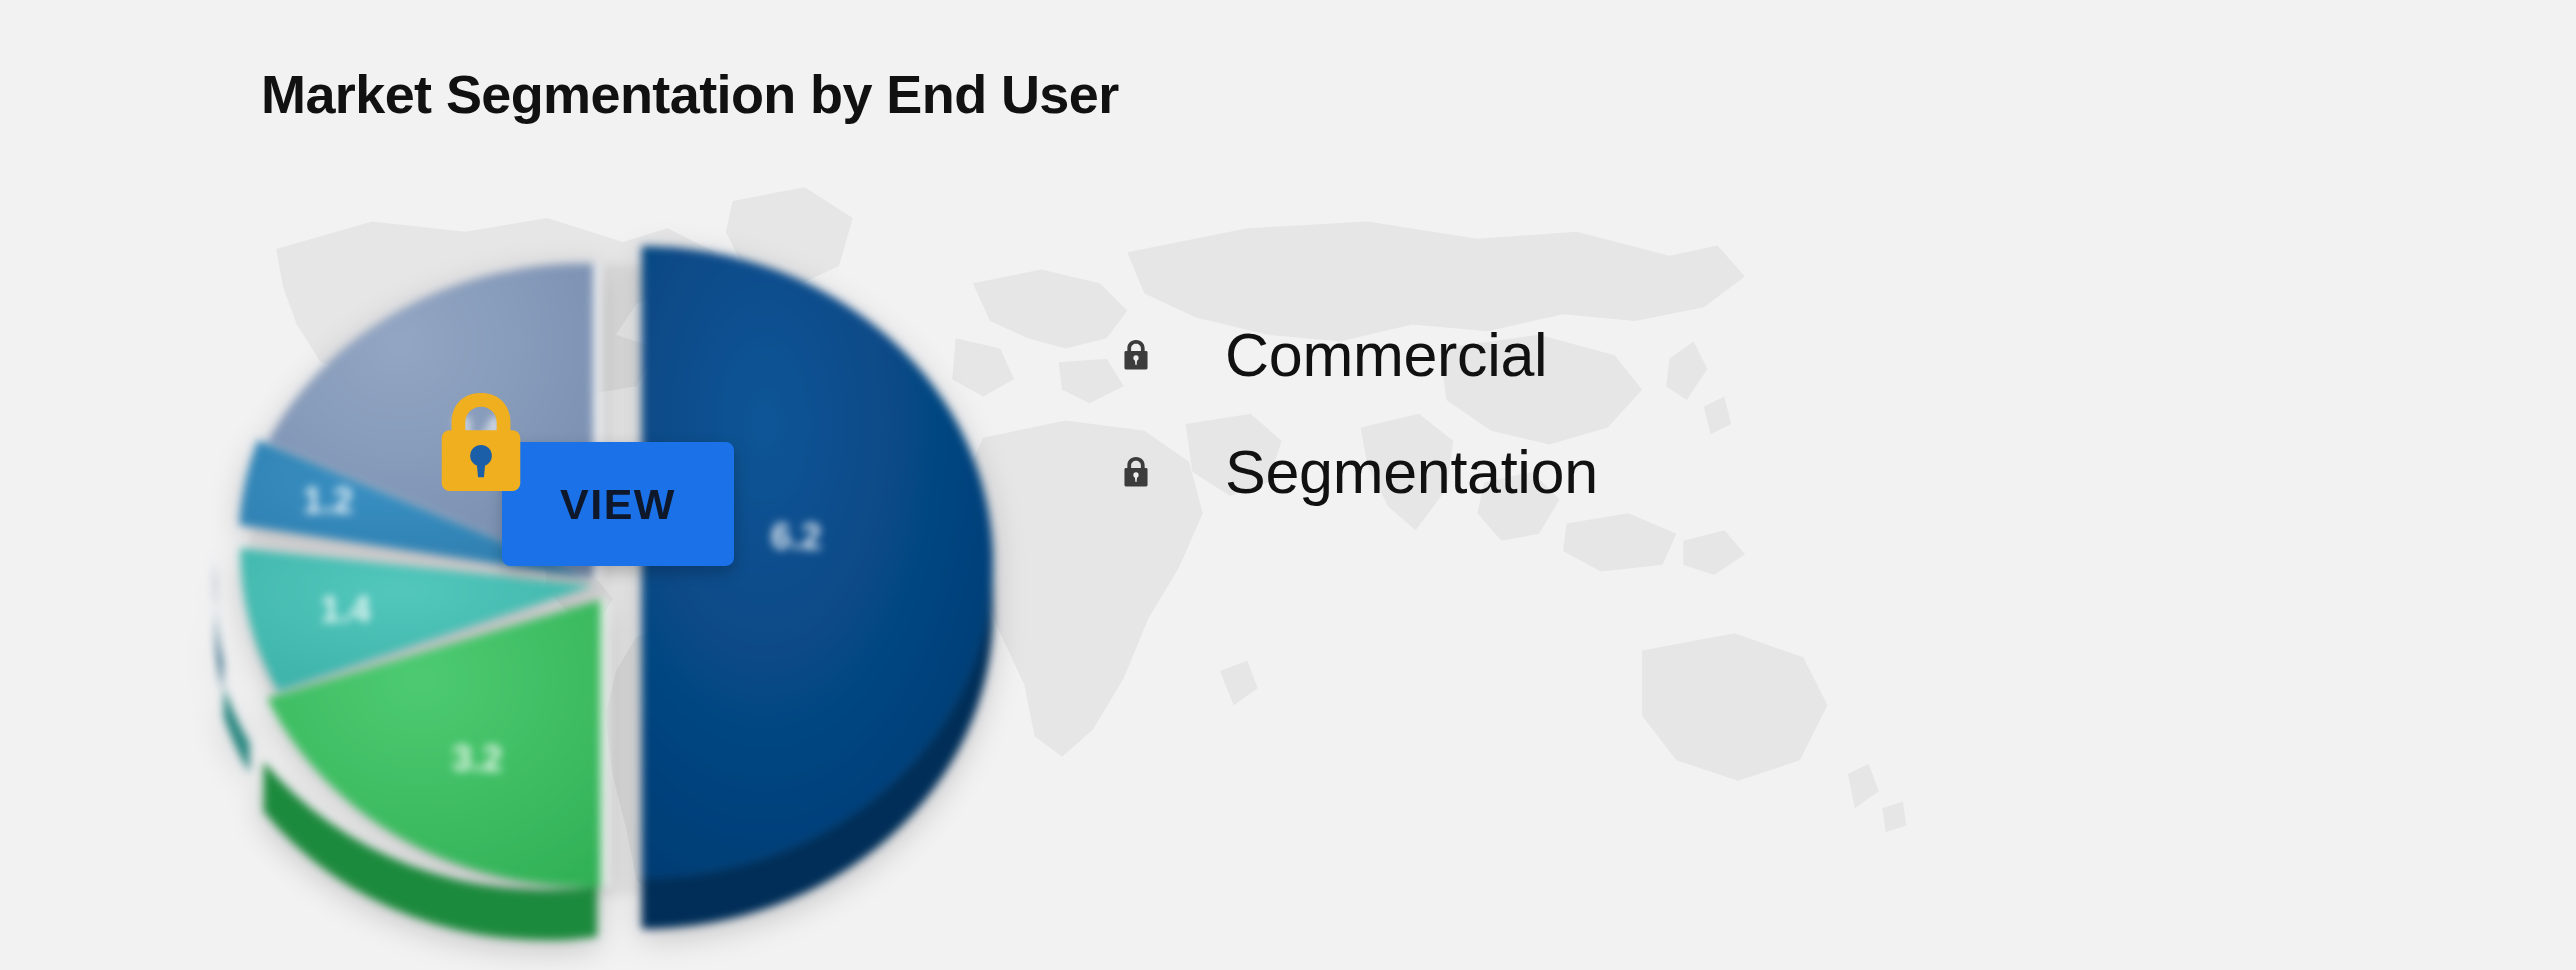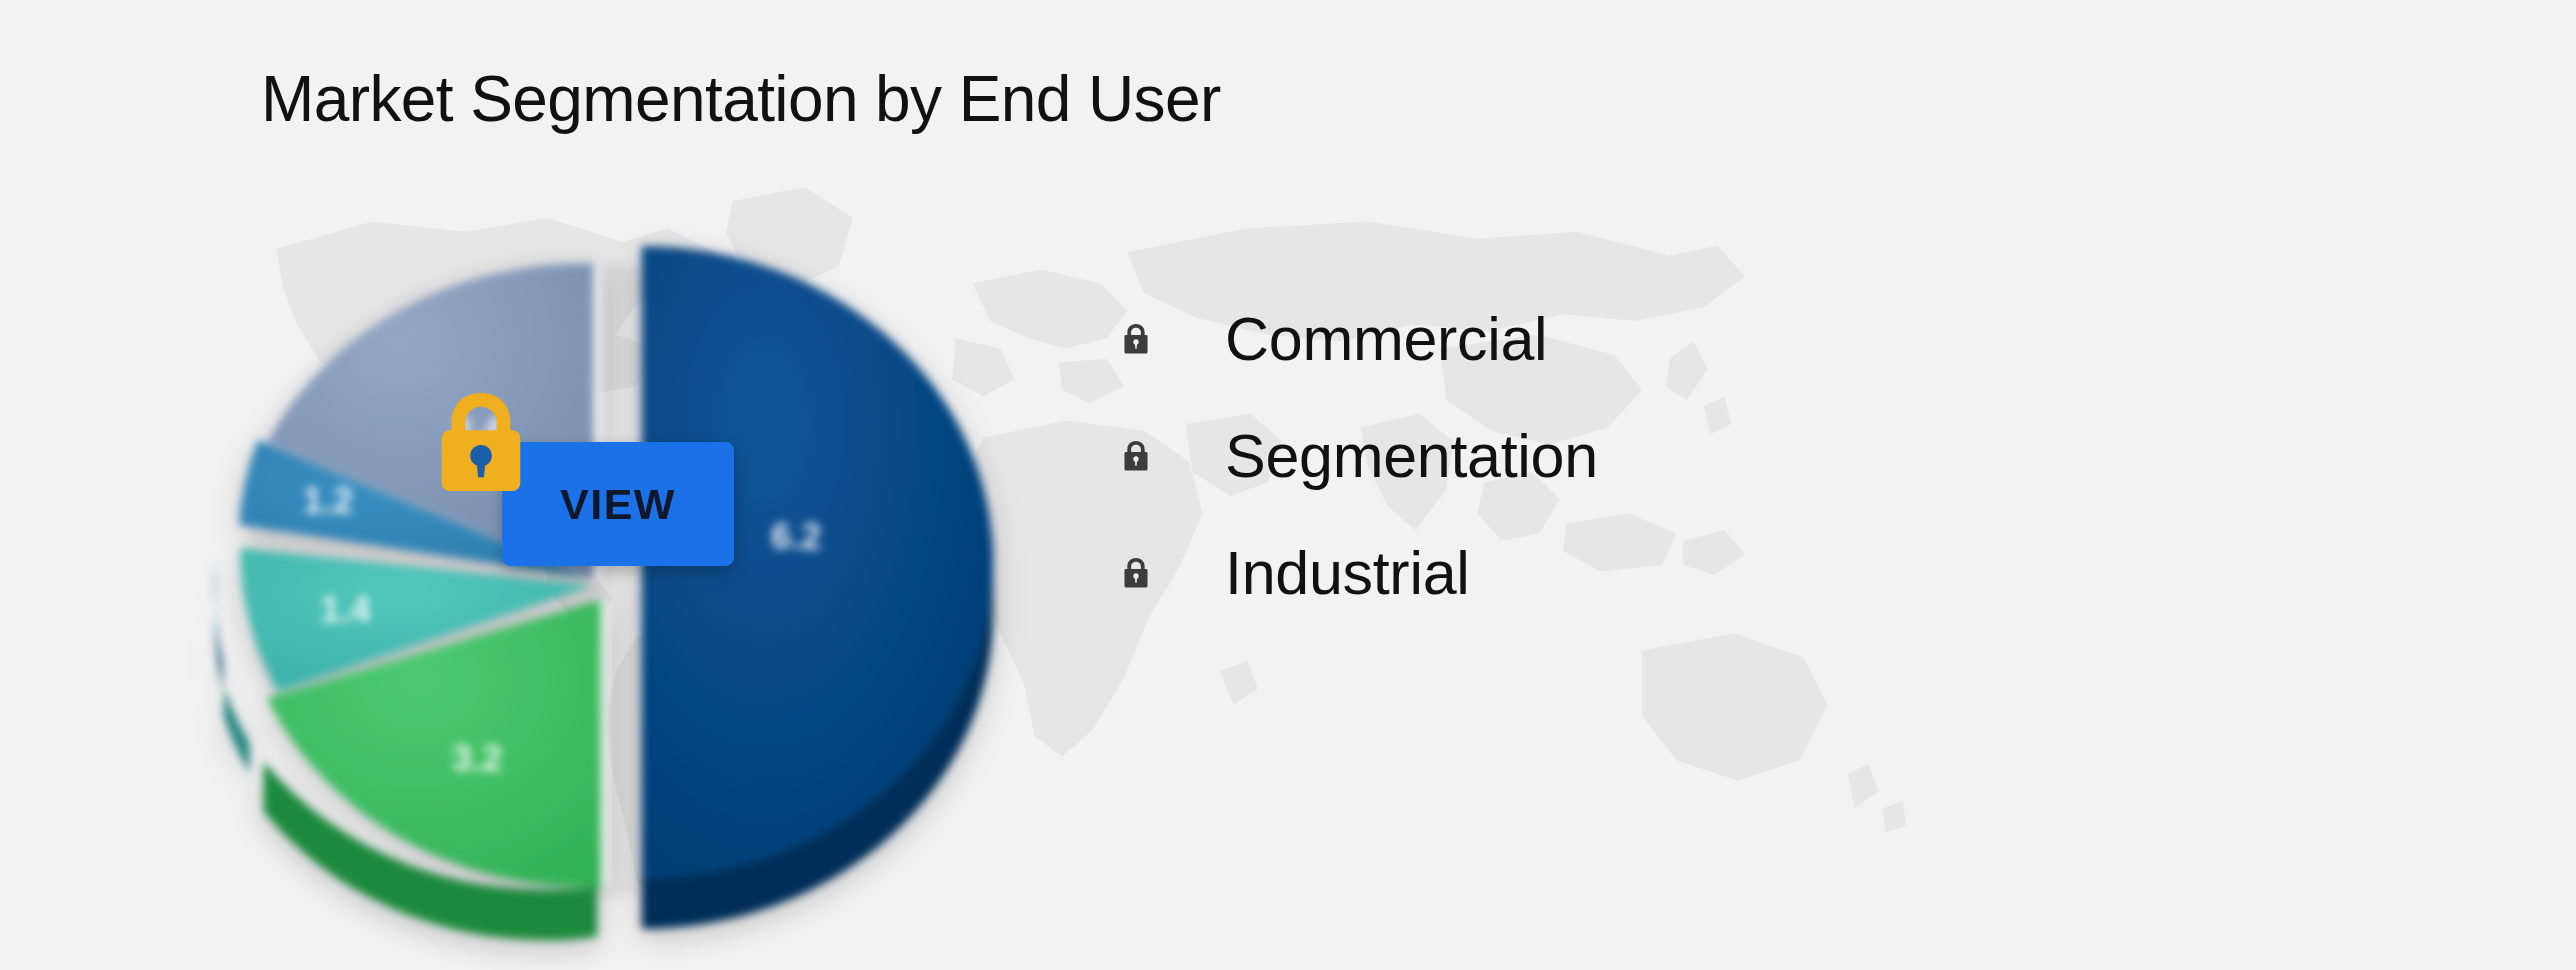--- a/index.html
+++ b/index.html
@@ -29,22 +29,22 @@
     opacity: 1;
     pointer-events: none;
   }
   #world-map svg { width:100%; height:100%; display:block; }
 
   
   #chart-title {
     position: absolute;
     left: 261px;
     top: 64px;
-    font-size: 64px;
-    font-weight: 400;
+    font-size: 54px;
+    font-weight: 700;
     color: #111111;
     letter-spacing: -0.6px;
     line-height: 1.12;
     white-space: nowrap;
     font-family: "Liberation Sans", sans-serif;
   }
 
   
   #pie-wrap {
     position: absolute;
@@ -99,21 +99,21 @@
     top: -55px;
     width: 100px;
     height: 108px;
   }
   #lock-badge svg { width:100%; height:100%; display:block; }
 
   
   #legend {
     position: absolute;
     left: 1121px;
-    top: 280px;
+    top: 296px;
     width: 761px;
   }
   .legend-row {
     display: flex;
     align-items: center;
     height: 117px;
   }
   .legend-lock {
     width: 30px;
     height: 33px;
@@ -289,30 +289,17 @@
                    C17.5 13.2 21.2 9.5 26 9.5 C30.8 9.5 34.5 13.2 34.5 17.5
                    L34.5 24 L41 24 L41 17.5 C41 9.5 35.5 3 26 3 Z" fill="#3c3c3c"></path>
           <rect x="6" y="22" width="40" height="32" rx="2.5" fill="#3c3c3c"></rect>
           <circle cx="26" cy="34" r="4.6" fill="#eeeeee"></circle>
           <path d="M23.8 35 L28.2 35 L27 46 L25 46 Z" fill="#eeeeee"></path>
         </svg>
       </span>
       <span class="legend-label">Segmentation</span>
     </div>
 
-    <div class="legend-row">
-      <span class="legend-lock">
-        <svg viewBox="0 0 52 56" xmlns="http://www.w3.org/2000/svg">
-          <path d="M26 3 C16.5 3 11 9.5 11 17.5 L11 24 L17.5 24 L17.5 17.5
-                   C17.5 13.2 21.2 9.5 26 9.5 C30.8 9.5 34.5 13.2 34.5 17.5
-                   L34.5 24 L41 24 L41 17.5 C41 9.5 35.5 3 26 3 Z" fill="#3c3c3c"></path>
-          <rect x="6" y="22" width="40" height="32" rx="2.5" fill="#3c3c3c"></rect>
-          <circle cx="26" cy="34" r="4.6" fill="#eeeeee"></circle>
-          <path d="M23.8 35 L28.2 35 L27 46 L25 46 Z" fill="#eeeeee"></path>
-        </svg>
-      </span>
-      <span class="legend-label">Industrial</span>
-    </div>
 
   </div>
 
 </div>
 
 
 </body></html>

